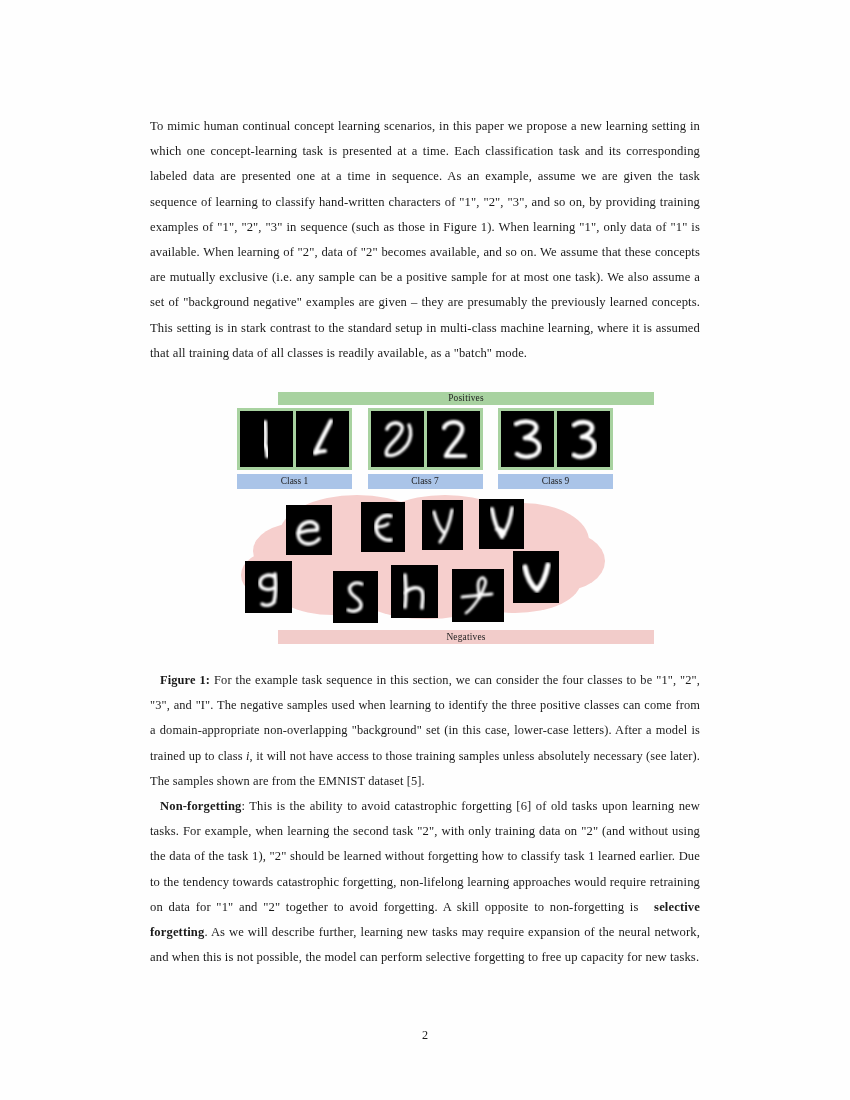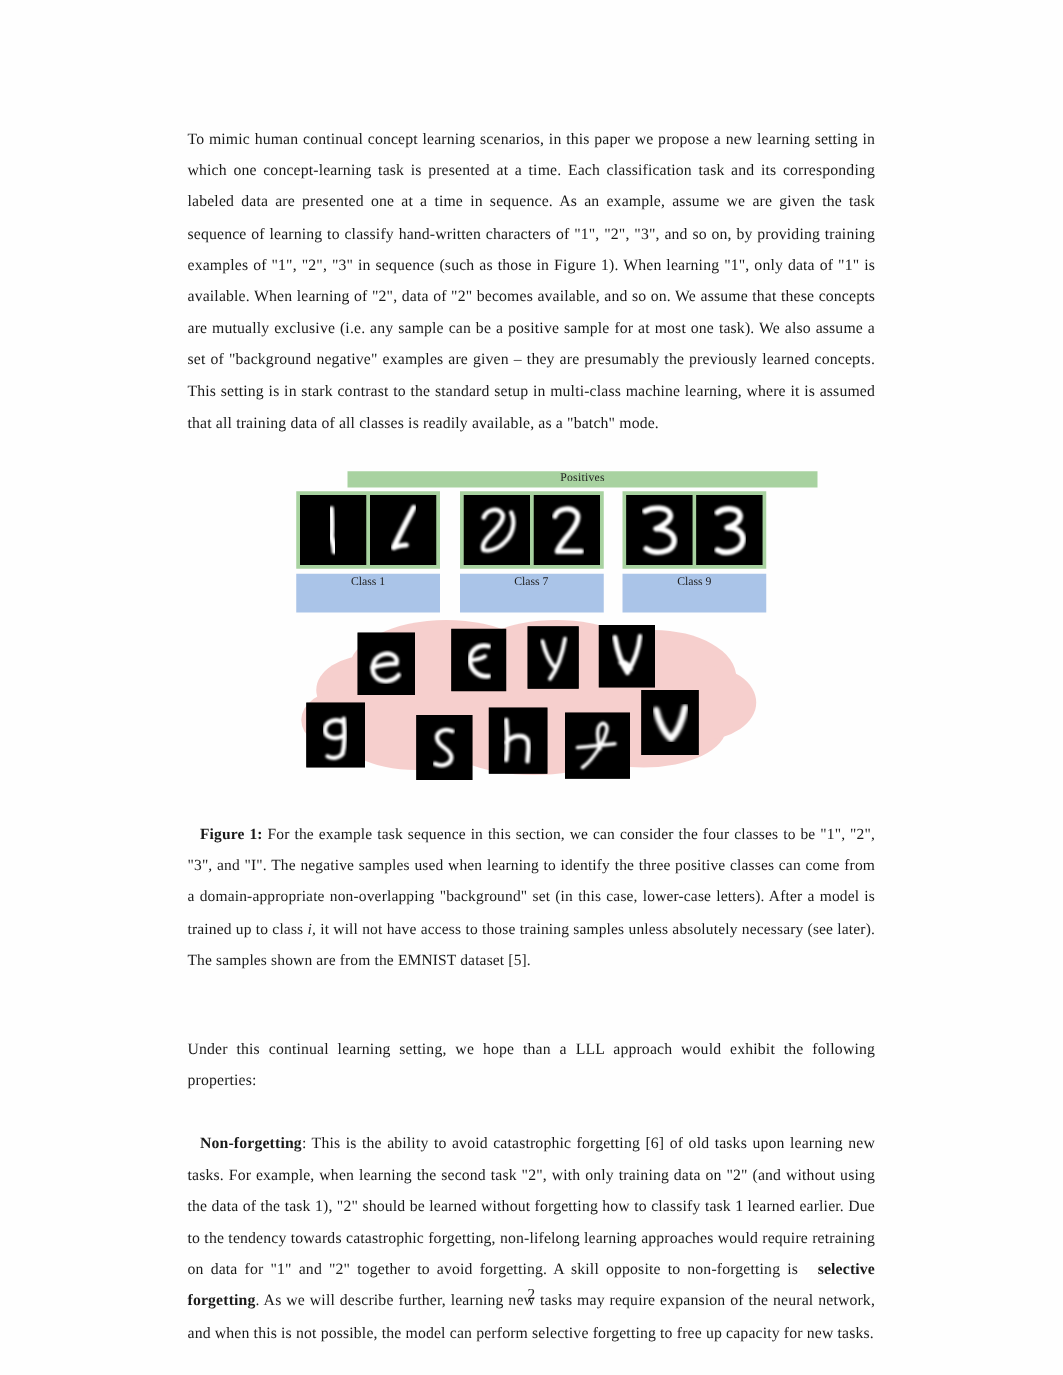--- a/index.html
+++ b/index.html
@@ -18,21 +18,21 @@
   .page {
     position: absolute;
     left: 0; top: 0;
     width: 850px;
     height: 1100px;
     background: #fefefe;
   }
   .content {
     position: absolute;
     left: 150px;
-    top: 99px;
+    top: 114px;
     width: 550px;
   }
   p.body-text {
     margin: 0 0 0 0;
     font-size: 12.6px;
     line-height: 25.2px;
     text-align: justify;
     text-justify: inter-word;
     letter-spacing: 0.01em;
   }
@@ -92,21 +92,21 @@
     gap: 3px;
   }
   .tile {
     background: #000000;
     position: relative;
     overflow: hidden;
   }
   .tile svg { display: block; }
   .class-label {
     background: #aac4e8;
-    height: 31px;
+    height: 15px;
     line-height: 15px;
     text-align: center;
     font-size: 9.4px;
     margin-top: 4px;
     color: #1d1d1d;
   }
 
   
   .neg-area {
     position: relative;
@@ -391,24 +391,24 @@
                   <feGaussianBlur stdDeviation="1.1"></feGaussianBlur>
                 </filter>
               </defs>
             <g stroke="#fff" fill="none" stroke-linecap="round" stroke-linejoin="round" filter="url(#n9)">
               <path d="M12 16 C 14 26, 19 35, 24 39 C 29 34, 33 24, 35 14" stroke-width="5.2"></path>
             </g>
           </svg>
         </div>
       </div>
 
+      <div class="band band-negatives">Negatives</div>
     </div>
 
     <p class="caption"><span class="bold">Figure 1:</span><span> For the example task sequence in this section, we can consider the four classes to be "1", "2", "3", and "I". The negative samples used when learning to identify the three positive classes can come from a domain-appropriate non-overlapping "background" set (in this case, lower-case letters). After a model is trained up to class </span><span class="ital">i</span><span>, it will not have access to those training samples unless absolutely necessary (see later). The samples shown are from the EMNIST dataset [5].</span></p>
 
-    <p class="body-text" style="margin-top:46px;">Under this continual learning setting, we hope than a LLL approach would exhibit the following properties:</p>
 
     <p class="body-text"><span class="bold">Non-forgetting</span><span>: This is the ability to avoid catastrophic forgetting [6] of old tasks upon learning new tasks. For example, when learning the second task "2", with only training data on "2" (and without using the data of the task 1), "2" should be learned without forgetting how to classify task 1 learned earlier. Due to the tendency towards catastrophic forgetting, non-lifelong learning approaches would require retraining on data for "1" and "2" together to avoid forgetting. A skill opposite to non-forgetting is </span><span class="bold">selective forgetting</span><span>. As we will describe further, learning new tasks may require expansion of the neural network, and when this is not possible, the model can perform selective forgetting to free up capacity for new tasks.</span></p>
 
   </div>
 
   <div class="page-number">2</div>
 </div>
 
 </body></html>

